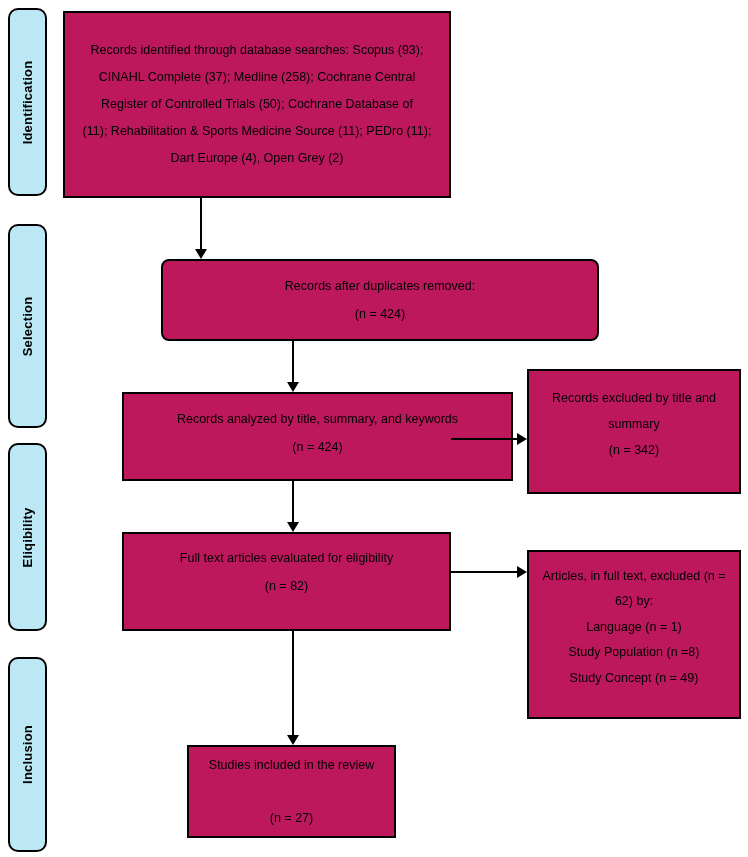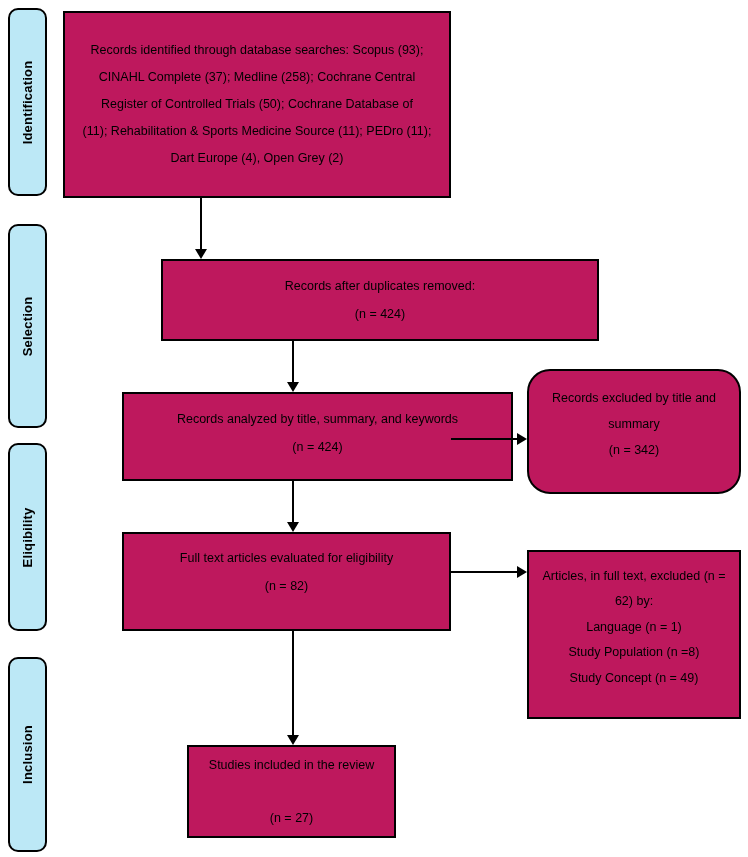--- a/index.html
+++ b/index.html
@@ -93,21 +93,21 @@
   #box-after-duplicates {
     left: 161px; top: 259px; width: 438px; height: 82px;
     line-height: 28px;
   }
   #box-analyzed {
     left: 122px; top: 392px; width: 391px; height: 89px;
     line-height: 28px; padding-bottom: 8px;
   }
   #box-excluded-title {
     left: 527px; top: 369px; width: 214px; height: 125px;
-    line-height: 26px; padding-bottom: 16px; border-radius: 23px;
+    line-height: 26px; padding-bottom: 16px;
   }
   #box-fulltext {
     left: 122px; top: 532px; width: 329px; height: 99px;
     line-height: 28px; padding-bottom: 20px;
   }
   #box-fulltext-excluded {
     left: 527px; top: 533px; width: 214px; height: 169px;
     line-height: 25.5px; padding-bottom: 14px;
   }
   #box-included {
@@ -135,21 +135,21 @@
   </div>
 
   <div class="box" id="box-identified" style="border-color: rgb(0, 0, 0);">
     <span class="line">Records identified through database searches: Scopus (93);</span>
     <span class="line">CINAHL Complete (37); Medline (258); Cochrane Central</span>
     <span class="line">Register of Controlled Trials (50); Cochrane Database of</span>
     <span class="line">(11); Rehabilitation &amp; Sports Medicine Source (11); PEDro (11);</span>
     <span class="line">Dart Europe (4), Open Grey (2)</span>
   </div>
 
-  <div class="box" id="box-after-duplicates" style="border-color: rgb(0, 0, 0);">
+  <div class="box" id="box-after-duplicates" style="border-color: rgb(0, 0, 0); border-radius: 8px;">
     <span class="line">Records after duplicates removed:</span>
     <span class="line">(n = 424)</span>
   </div>
 
   <div class="box" id="box-analyzed" style="border-color: rgb(0, 0, 0);">
     <span class="line">Records analyzed by title, summary, and keywords</span>
     <span class="line">(n = 424)</span>
   </div>
 
   <div class="box" id="box-excluded-title" style="border-color: rgb(0, 0, 0);">

